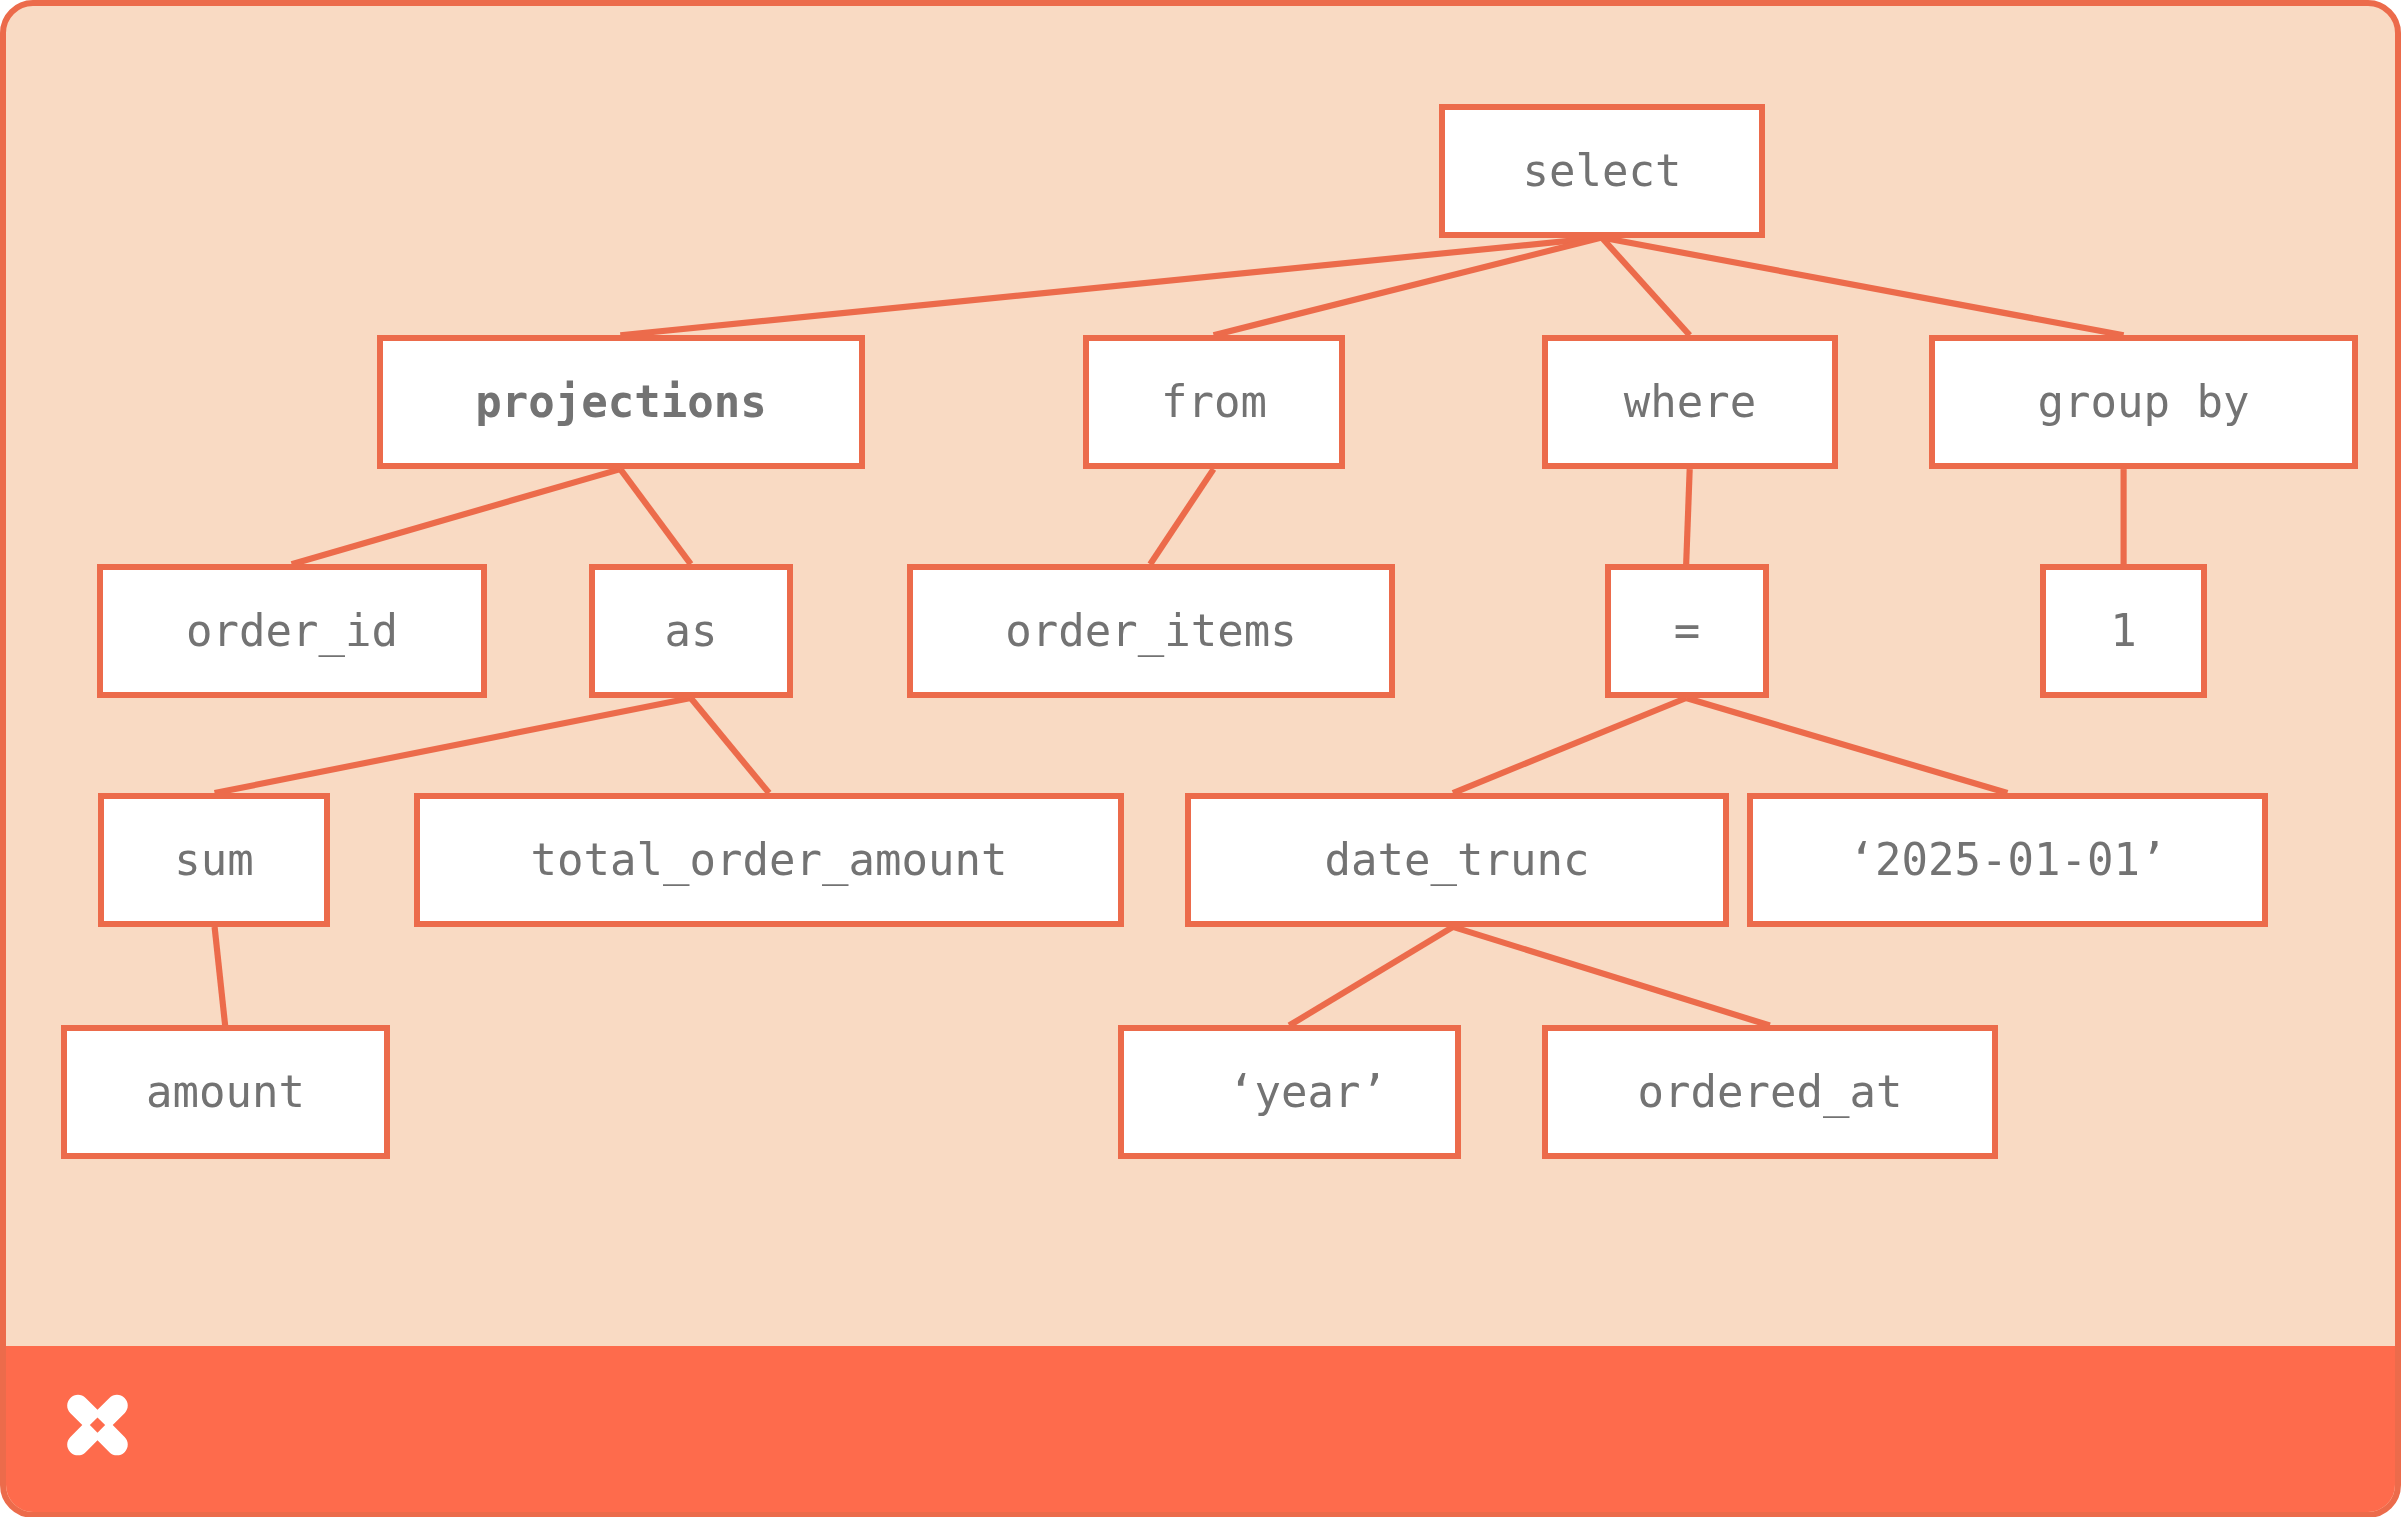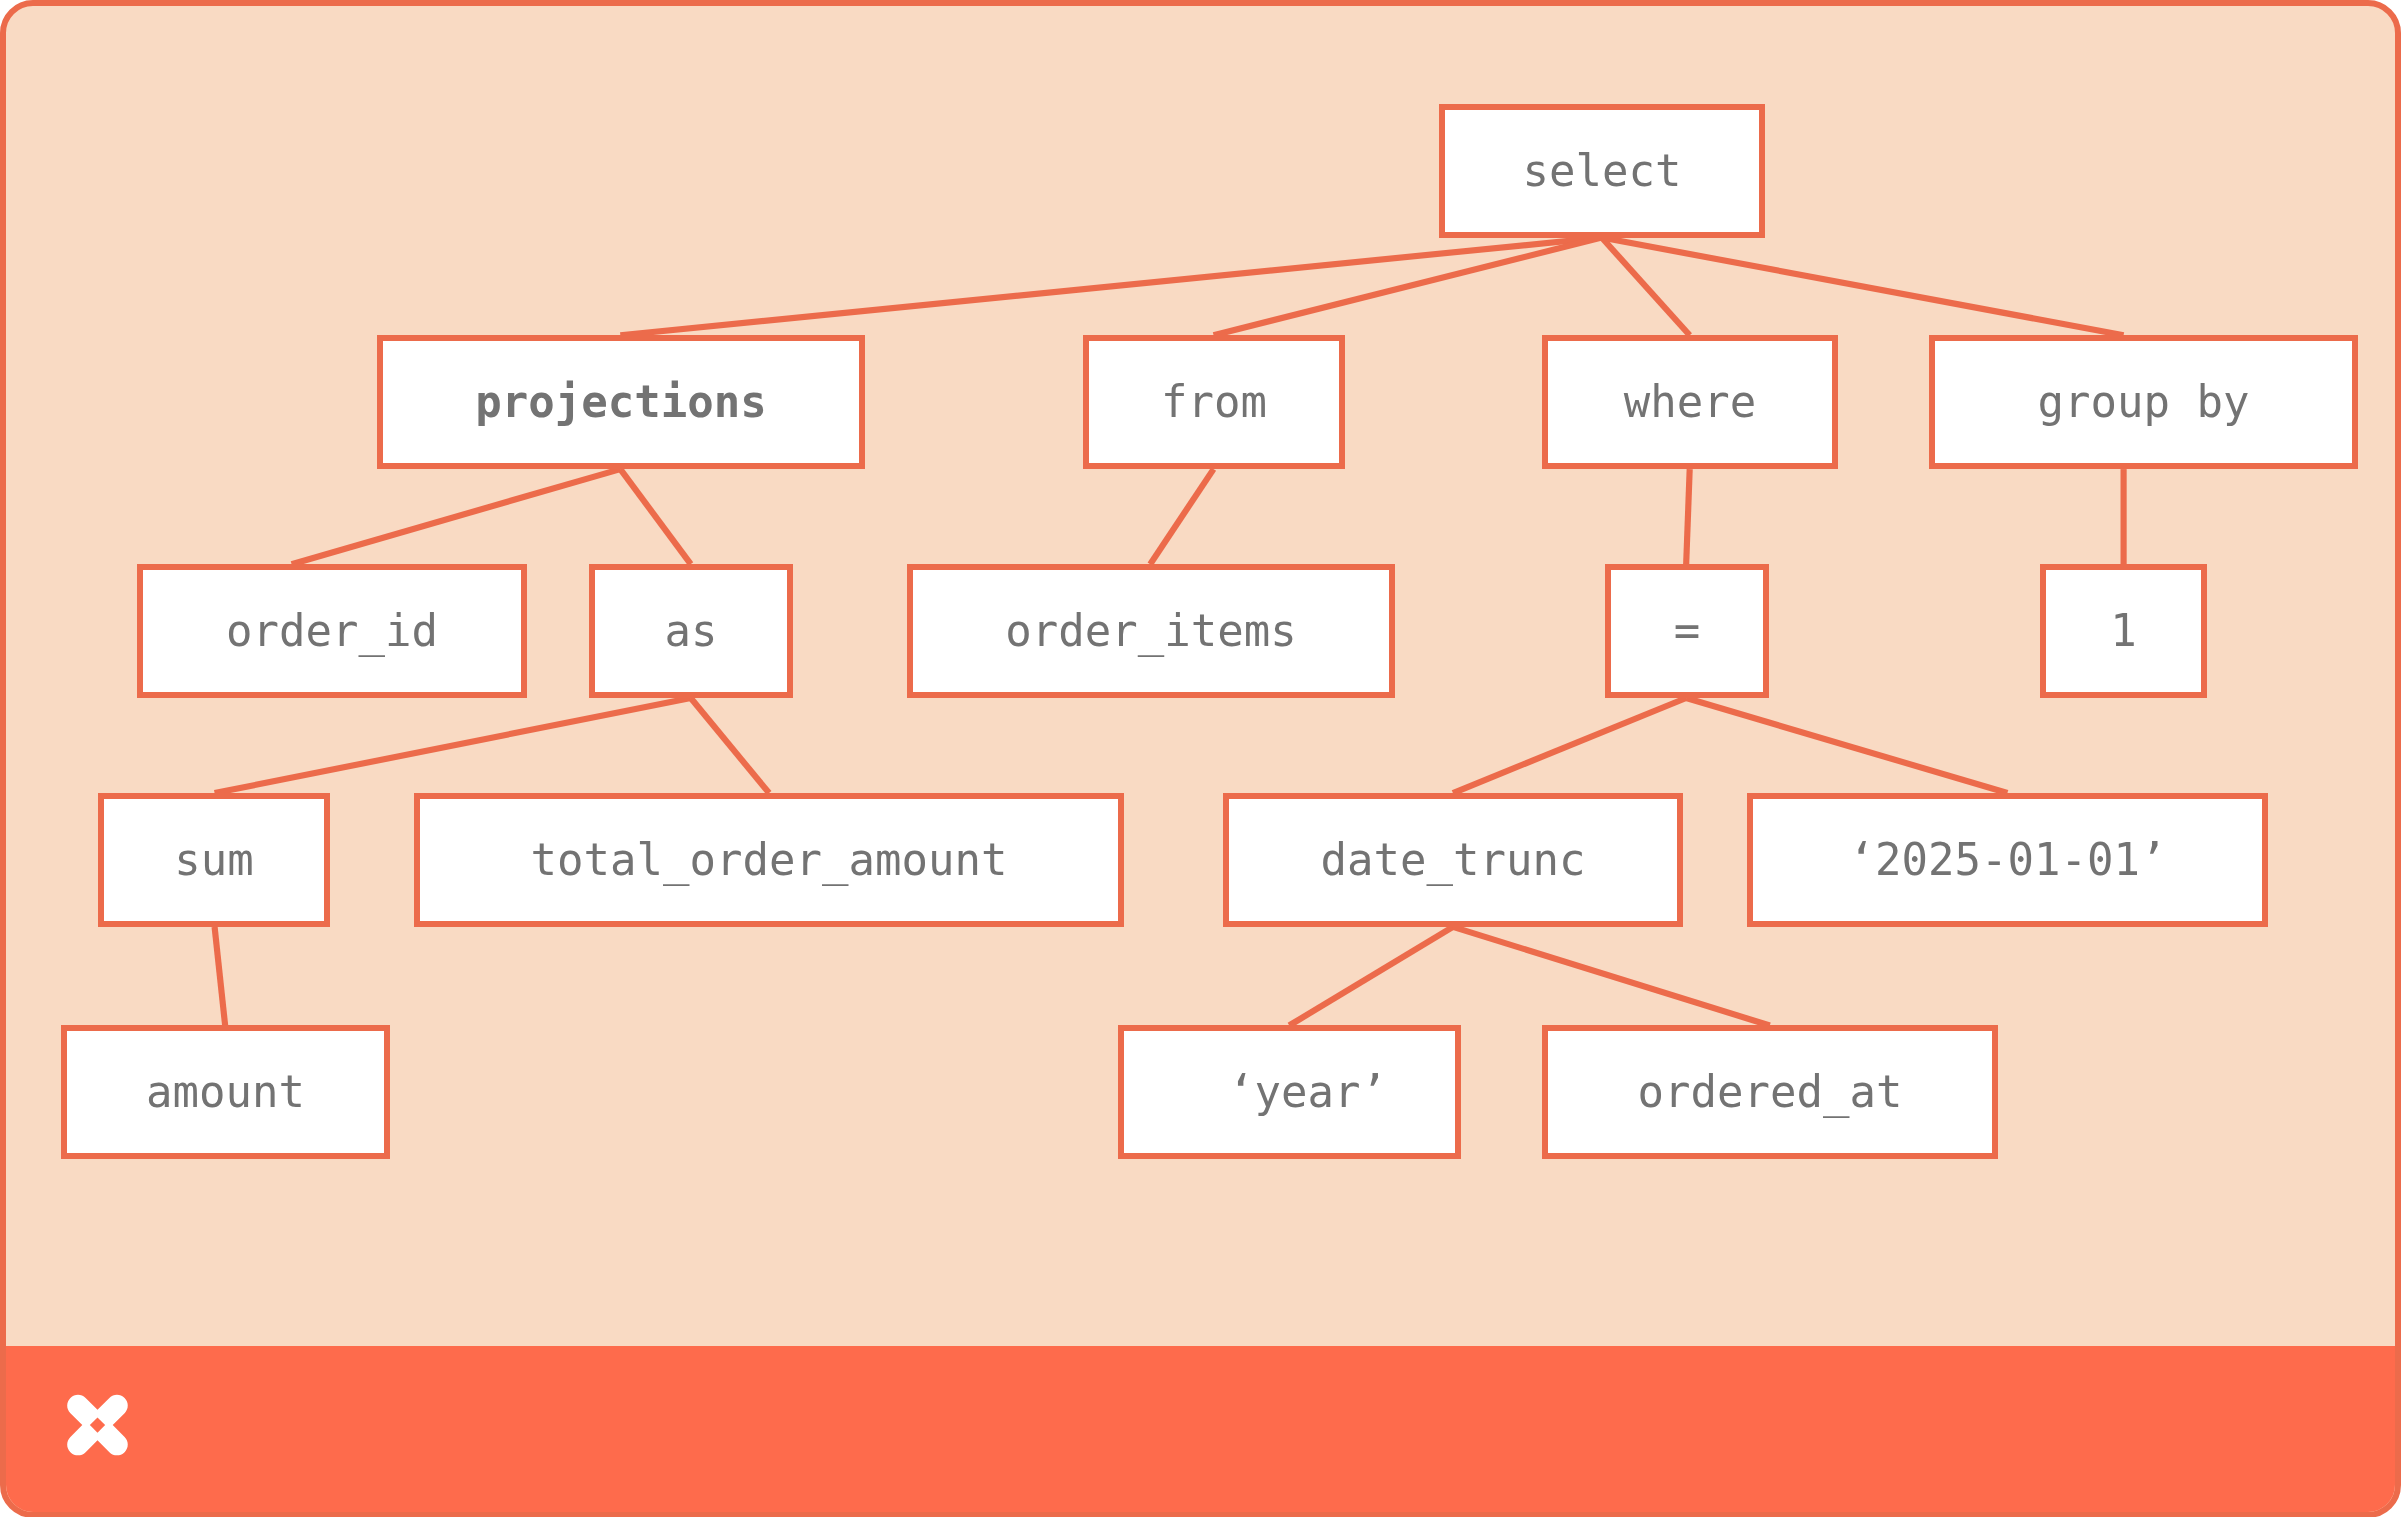--- a/index.html
+++ b/index.html
@@ -147,42 +147,42 @@
           </div>
           <div class="node-box" style="left: 1077px; top: 329px; width: 262px; height: 134px;">
             <span class="node-label">from</span>
           </div>
           <div class="node-box" style="left: 1536px; top: 329px; width: 296px; height: 134px;">
             <span class="node-label">where</span>
           </div>
           <div class="node-box" style="left: 1923px; top: 329px; width: 429px; height: 134px;">
             <span class="node-label">group by</span>
           </div>
-          <div class="node-box" style="left: 91px; top: 558px; width: 390px; height: 134px; margin-left: 40px;">
+          <div class="node-box" style="left: 91px; top: 558px; width: 390px; height: 134px;">
             <span class="node-label">order_id</span>
           </div>
           <div class="node-box" style="left: 583px; top: 558px; width: 204px; height: 134px;">
             <span class="node-label">as</span>
           </div>
           <div class="node-box" style="left: 901px; top: 558px; width: 488px; height: 134px;">
             <span class="node-label">order_items</span>
           </div>
           <div class="node-box" style="left: 1599px; top: 558px; width: 164px; height: 134px;">
             <span class="node-label">=</span>
           </div>
           <div class="node-box" style="left: 2034px; top: 558px; width: 167px; height: 134px;">
             <span class="node-label">1</span>
           </div>
           <div class="node-box" style="left: 92px; top: 787px; width: 232px; height: 134px;">
             <span class="node-label">sum</span>
           </div>
           <div class="node-box" style="left: 408px; top: 787px; width: 710px; height: 134px;">
             <span class="node-label">total_order_amount</span>
           </div>
-          <div class="node-box" style="left: 1217px; top: 787px; width: 460px; height: 134px;">
+          <div class="node-box" style="left: 1179px; top: 787px; width: 544px; height: 134px;">
             <span class="node-label">date_trunc</span>
           </div>
           <div class="node-box" style="left: 1741px; top: 787px; width: 521px; height: 134px;">
             <span class="node-label">‘2025-01-01’</span>
           </div>
           <div class="node-box" style="left: 55px; top: 1019px; width: 329px; height: 134px;">
             <span class="node-label">amount</span>
           </div>
           <div class="node-box" style="left: 1112px; top: 1019px; width: 343px; height: 134px; padding-left: 36px;">
             <span class="node-label">‘year’</span>

